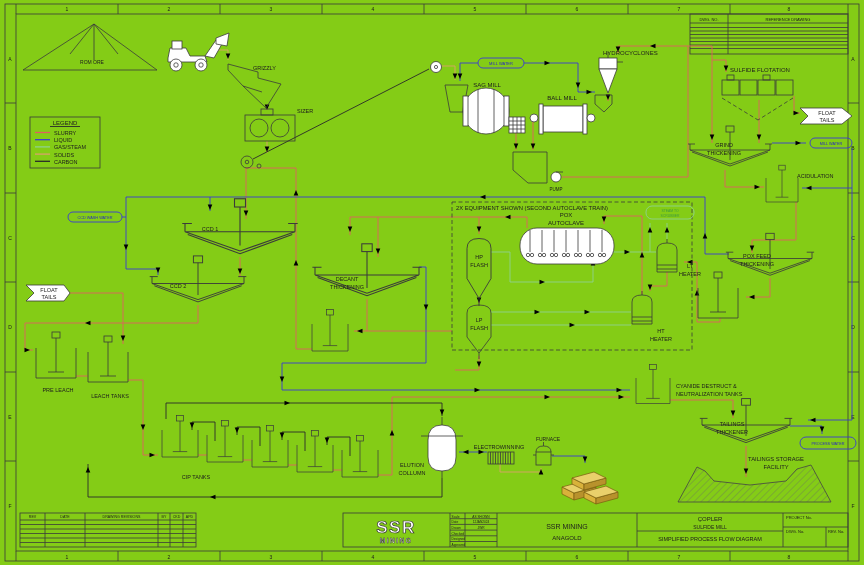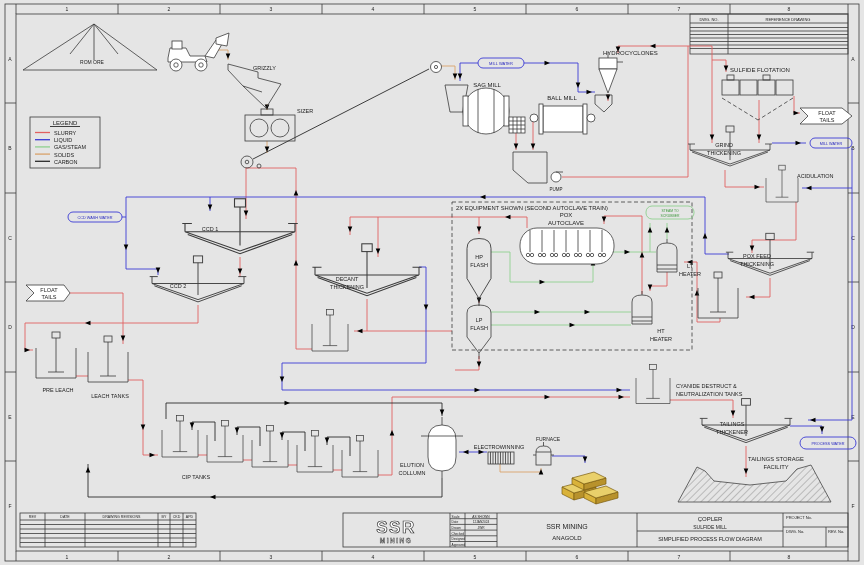--- a/index.html
+++ b/index.html
@@ -1,16 +1,16 @@
 <!DOCTYPE html>
 <html><head>
 <meta charset="utf-8">
 <style>
   html,body{margin:0;padding:0;background:#9a9a9a;}
-  .sheet{width:864px;height:565px;background:#e5e5e5;position:relative;font-family:"Liberation Sans",sans-serif;}
+  .sheet{width:864px;height:565px;background:#84cc16;position:relative;font-family:"Liberation Sans",sans-serif;}
   svg{display:block;}
   text{font-family:"Liberation Sans",sans-serif;fill:#1d1d1d;}
   .s{stroke:#3b3b3b;fill:none;stroke-width:.8;}
   .sf{stroke:#3b3b3b;fill:#fff;stroke-width:.8;}
   .lr{stroke:#e06060;fill:none;stroke-width:.9;}
   .lb{stroke:#3a3ad4;fill:none;stroke-width:.9;}
   .lg{stroke:#8fd08f;fill:none;stroke-width:.9;}
   .ln{stroke:#d9a26a;fill:none;stroke-width:.9;}
   .lk{stroke:#2a2a2a;fill:none;stroke-width:.9;}
   .dsh{stroke-dasharray:4 2.5;}

